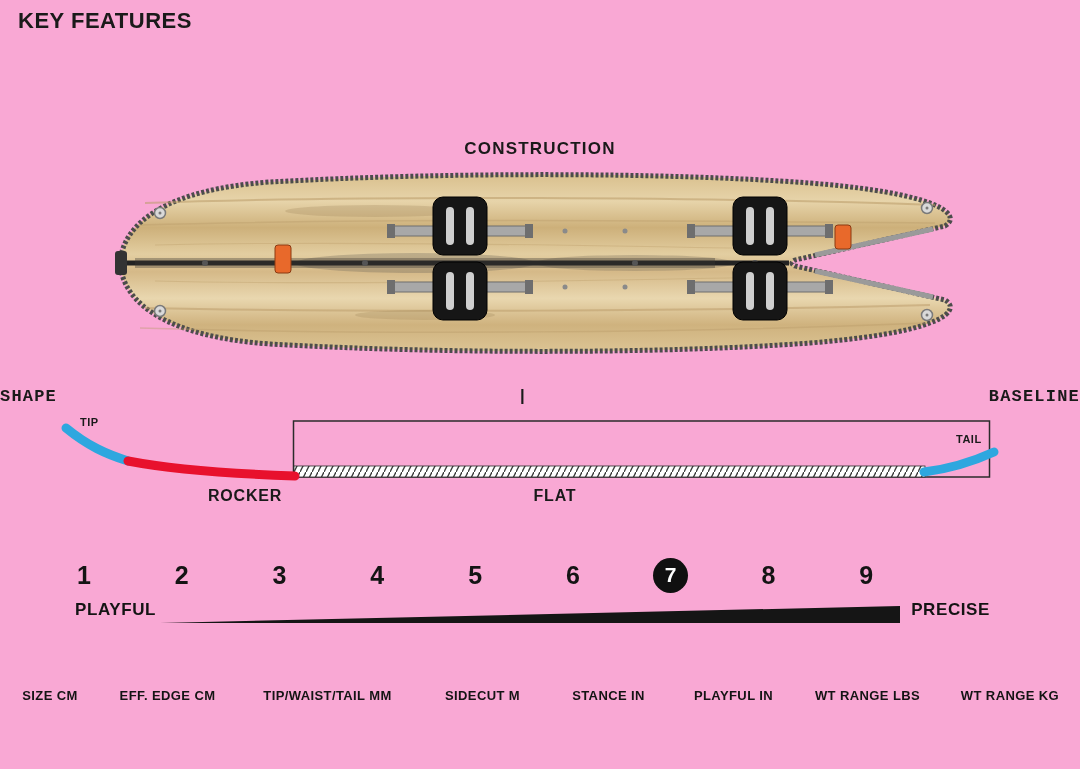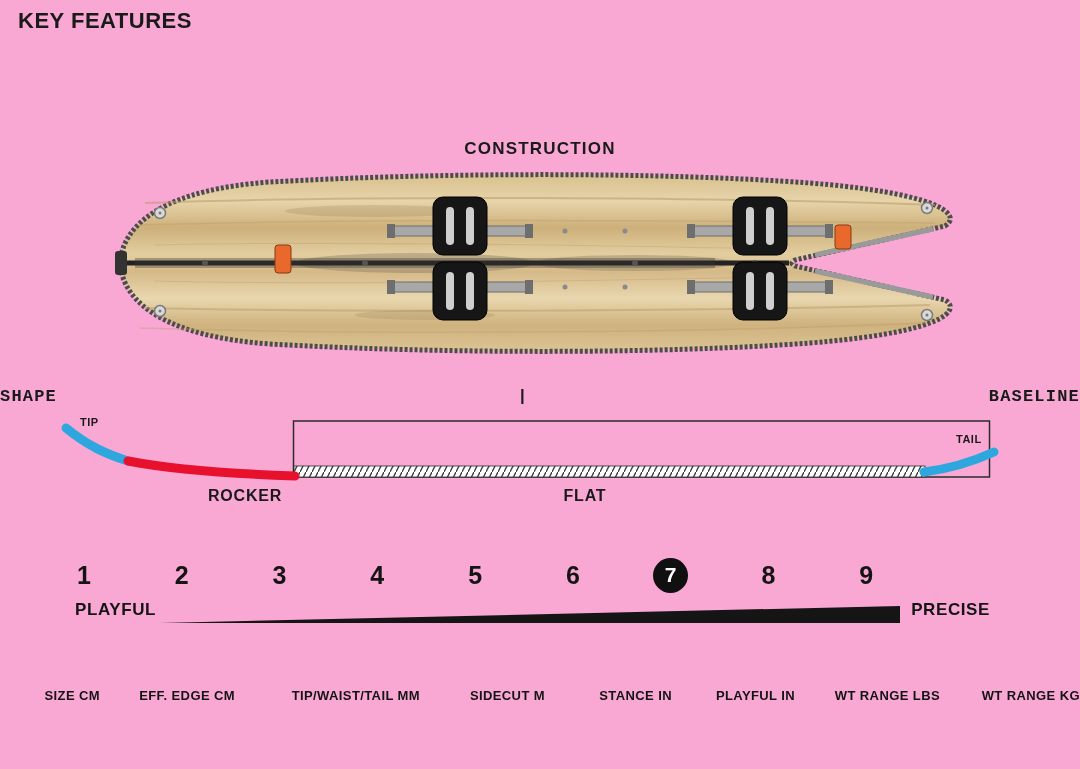--- a/index.html
+++ b/index.html
@@ -23,40 +23,40 @@
 
   
   .profile { position: absolute; top: 412px; left: 0; width: 1080px; height: 115px; }
   .profile svg { position: absolute; left: 0; top: 0; }
   .profile .lbl-small { position: absolute; font-size: 11px; font-weight: bold; letter-spacing: 0.5px; color: #1a1a1a; }
   .lbl-tip { left: 68px; top: 4px; margin-left: 12px; }
   .lbl-tail { left: 956px; top: 21px; }
   .profile .lbl-zone { position: absolute; top: 75px; width: 120px; text-align: center;
                        font-size: 16px; font-weight: bold; letter-spacing: 0.8px; color: #1a1a1a; }
   .lbl-rocker { left: 185px; }
-  .lbl-flat { left: 525px; }
+  .lbl-flat { left: 495px; }
 
   
   .scale { position: absolute; top: 556px; left: 0; width: 1080px; height: 80px; }
   .scale-numbers { position: absolute; top: 0; left: 35px; width: 978px; height: 38px;
                    display: grid; grid-template-columns: repeat(10, 1fr); }
   .scale-numbers .num { display: flex; align-items: center; justify-content: center;
                         font-size: 25px; font-weight: bold; color: #141414; }
   .scale-numbers .num span { display: inline-flex; align-items: center; justify-content: center; }
   .scale-numbers .num.selected span { width: 35px; height: 35px; border-radius: 50%;
                         background: #101010; color: #ffffff; font-size: 21px; }
   .scale-label { position: absolute; top: 44px; font-size: 17px; font-weight: bold; letter-spacing: 0.6px; color: #141414; }
   .scale-label.left { left: 75px; }
   .scale-label.right { right: 90px; }
   .wedge { position: absolute; left: 160px; top: 49px; width: 740px; height: 20px; }
 
   
   .specs { position: absolute; top: 688px; left: 0; width: 1080px; }
   .spec-row { display: flex; }
-  .spec-row > div { text-align: right; }
+  .spec-row > div { text-align: center; }
   .spec-head > div { font-size: 13px; font-weight: bold; letter-spacing: 0.4px; color: #141414; }
   .spec-vals { margin-top: 30px; }
   .spec-vals > div { font-size: 15px; color: #2a2a2a; letter-spacing: 0.3px; }
   .c0 { width: 100px; } .c1 { width: 135px; } .c2 { width: 185px; } .c3 { width: 125px; }
   .c4 { width: 127px; } .c5 { width: 123px; } .c6 { width: 145px; } .c7 { width: 140px; }
 </style>
 </head>
 <body>
 
 <div class="page">

